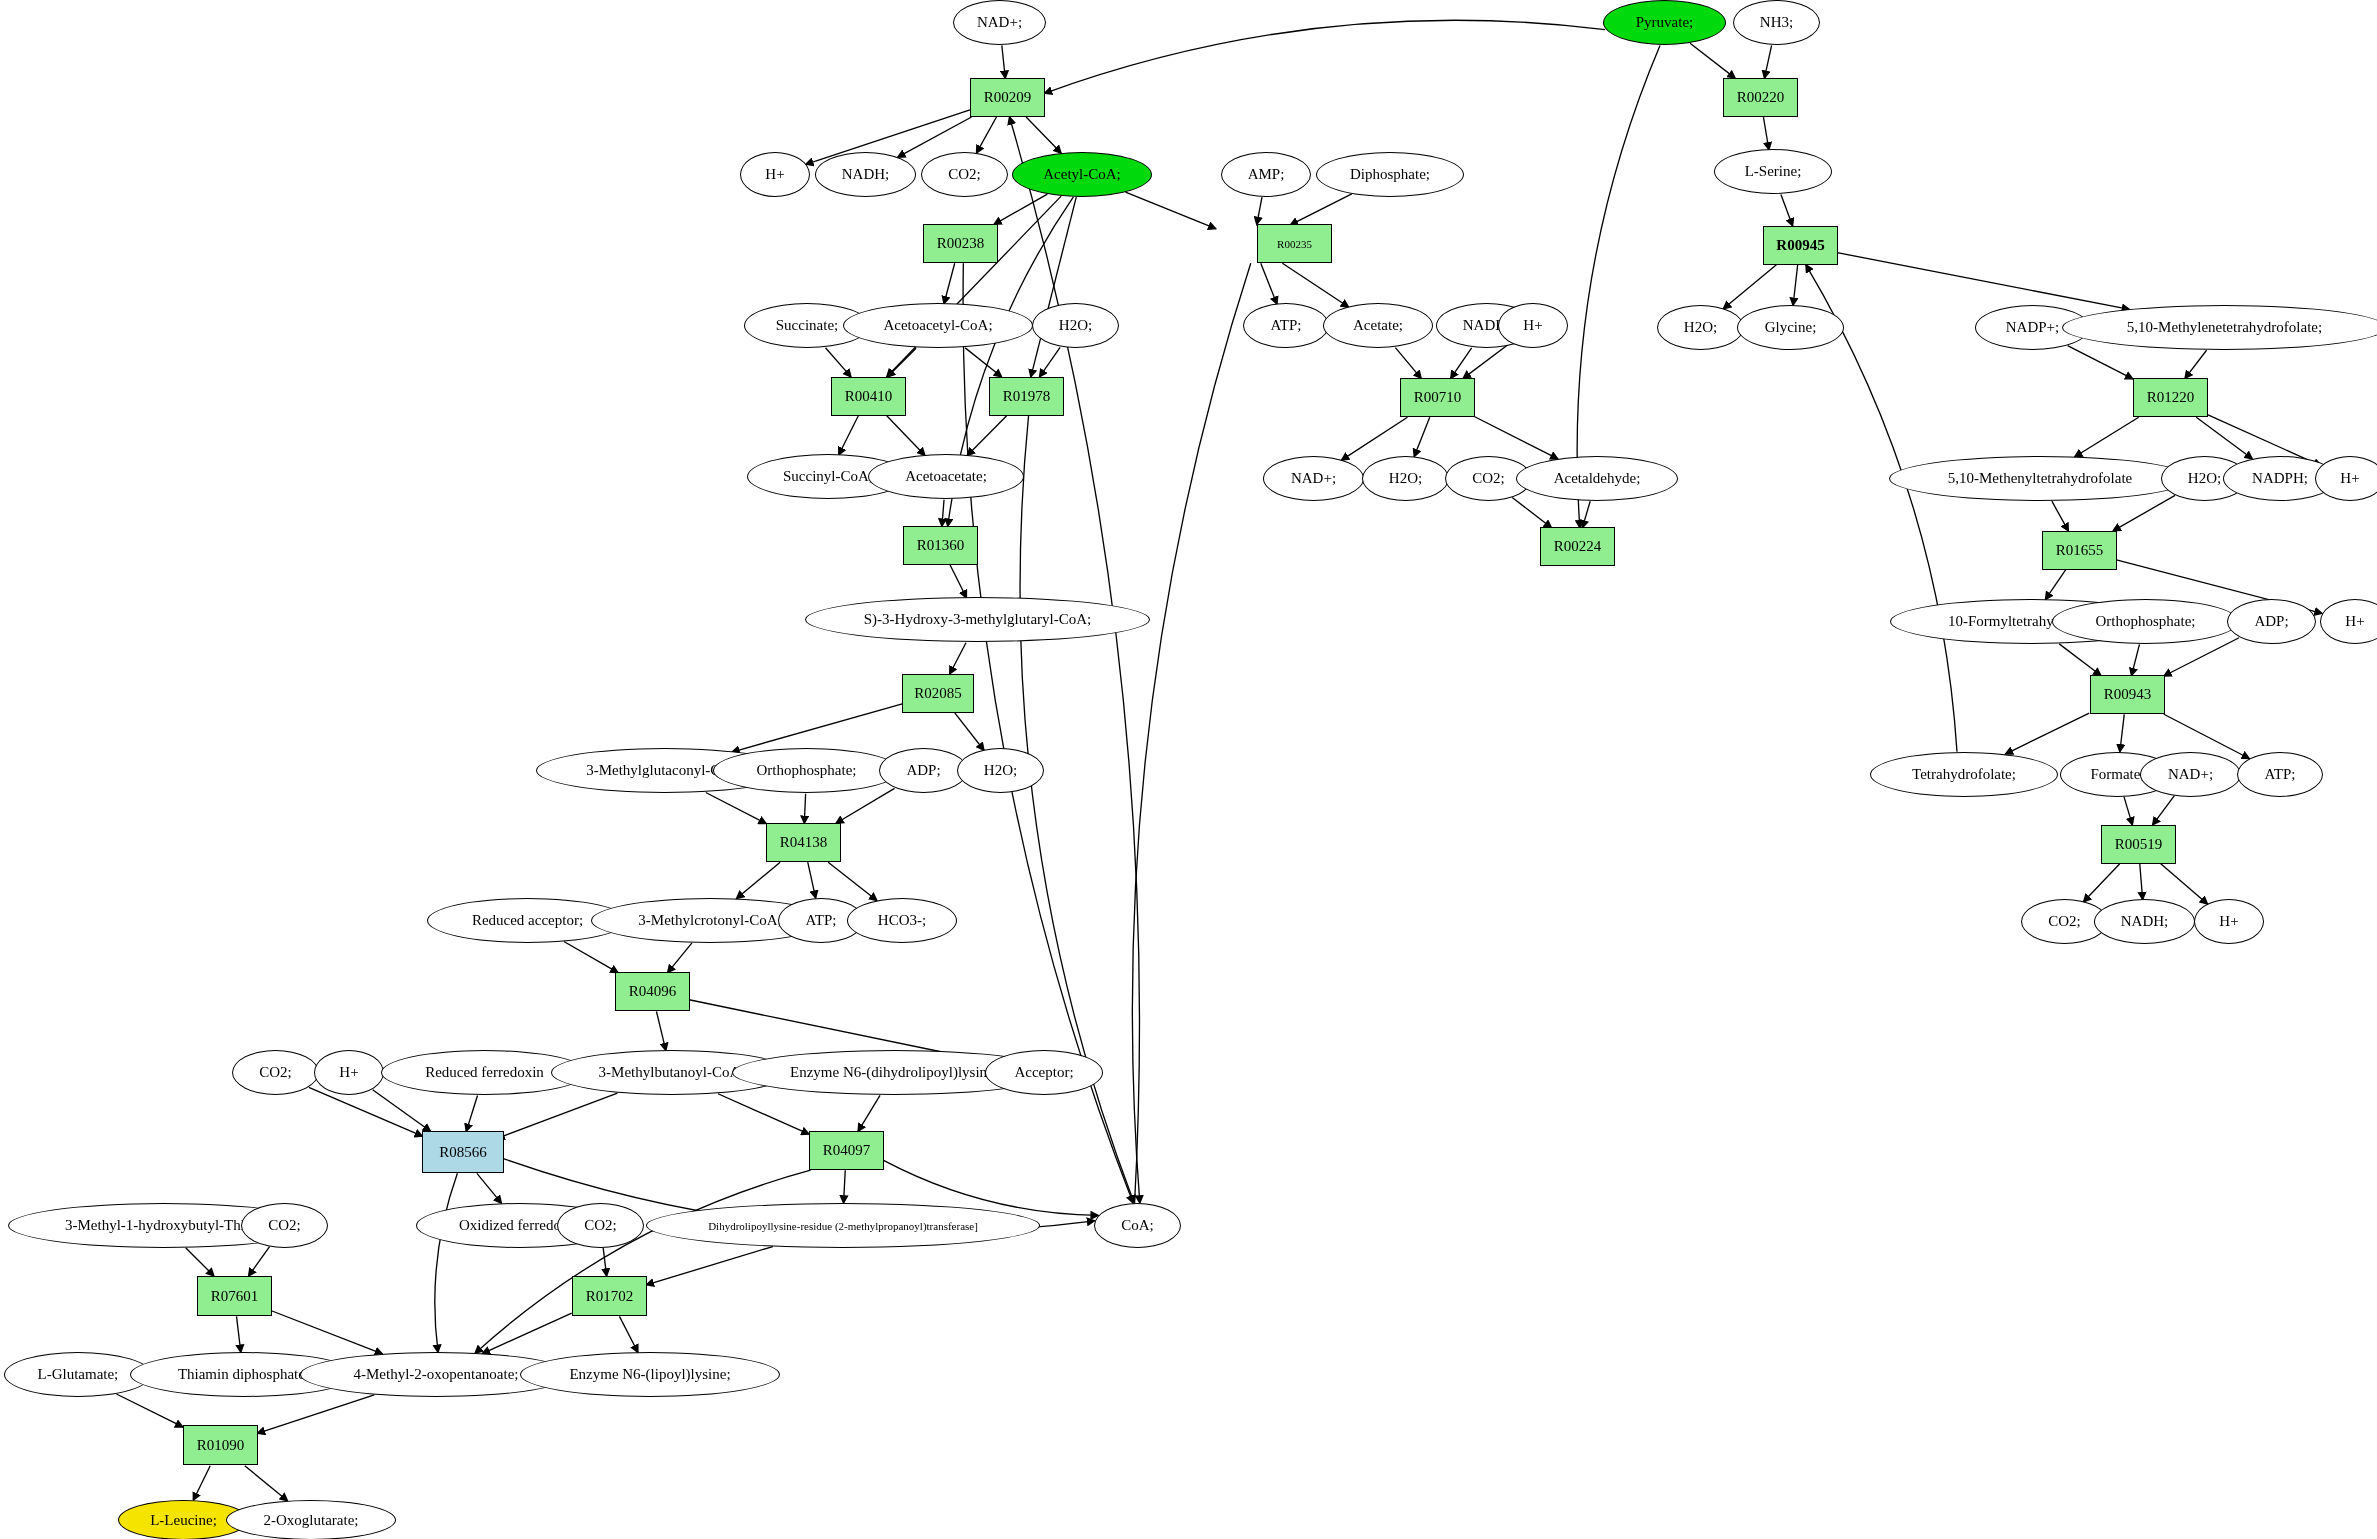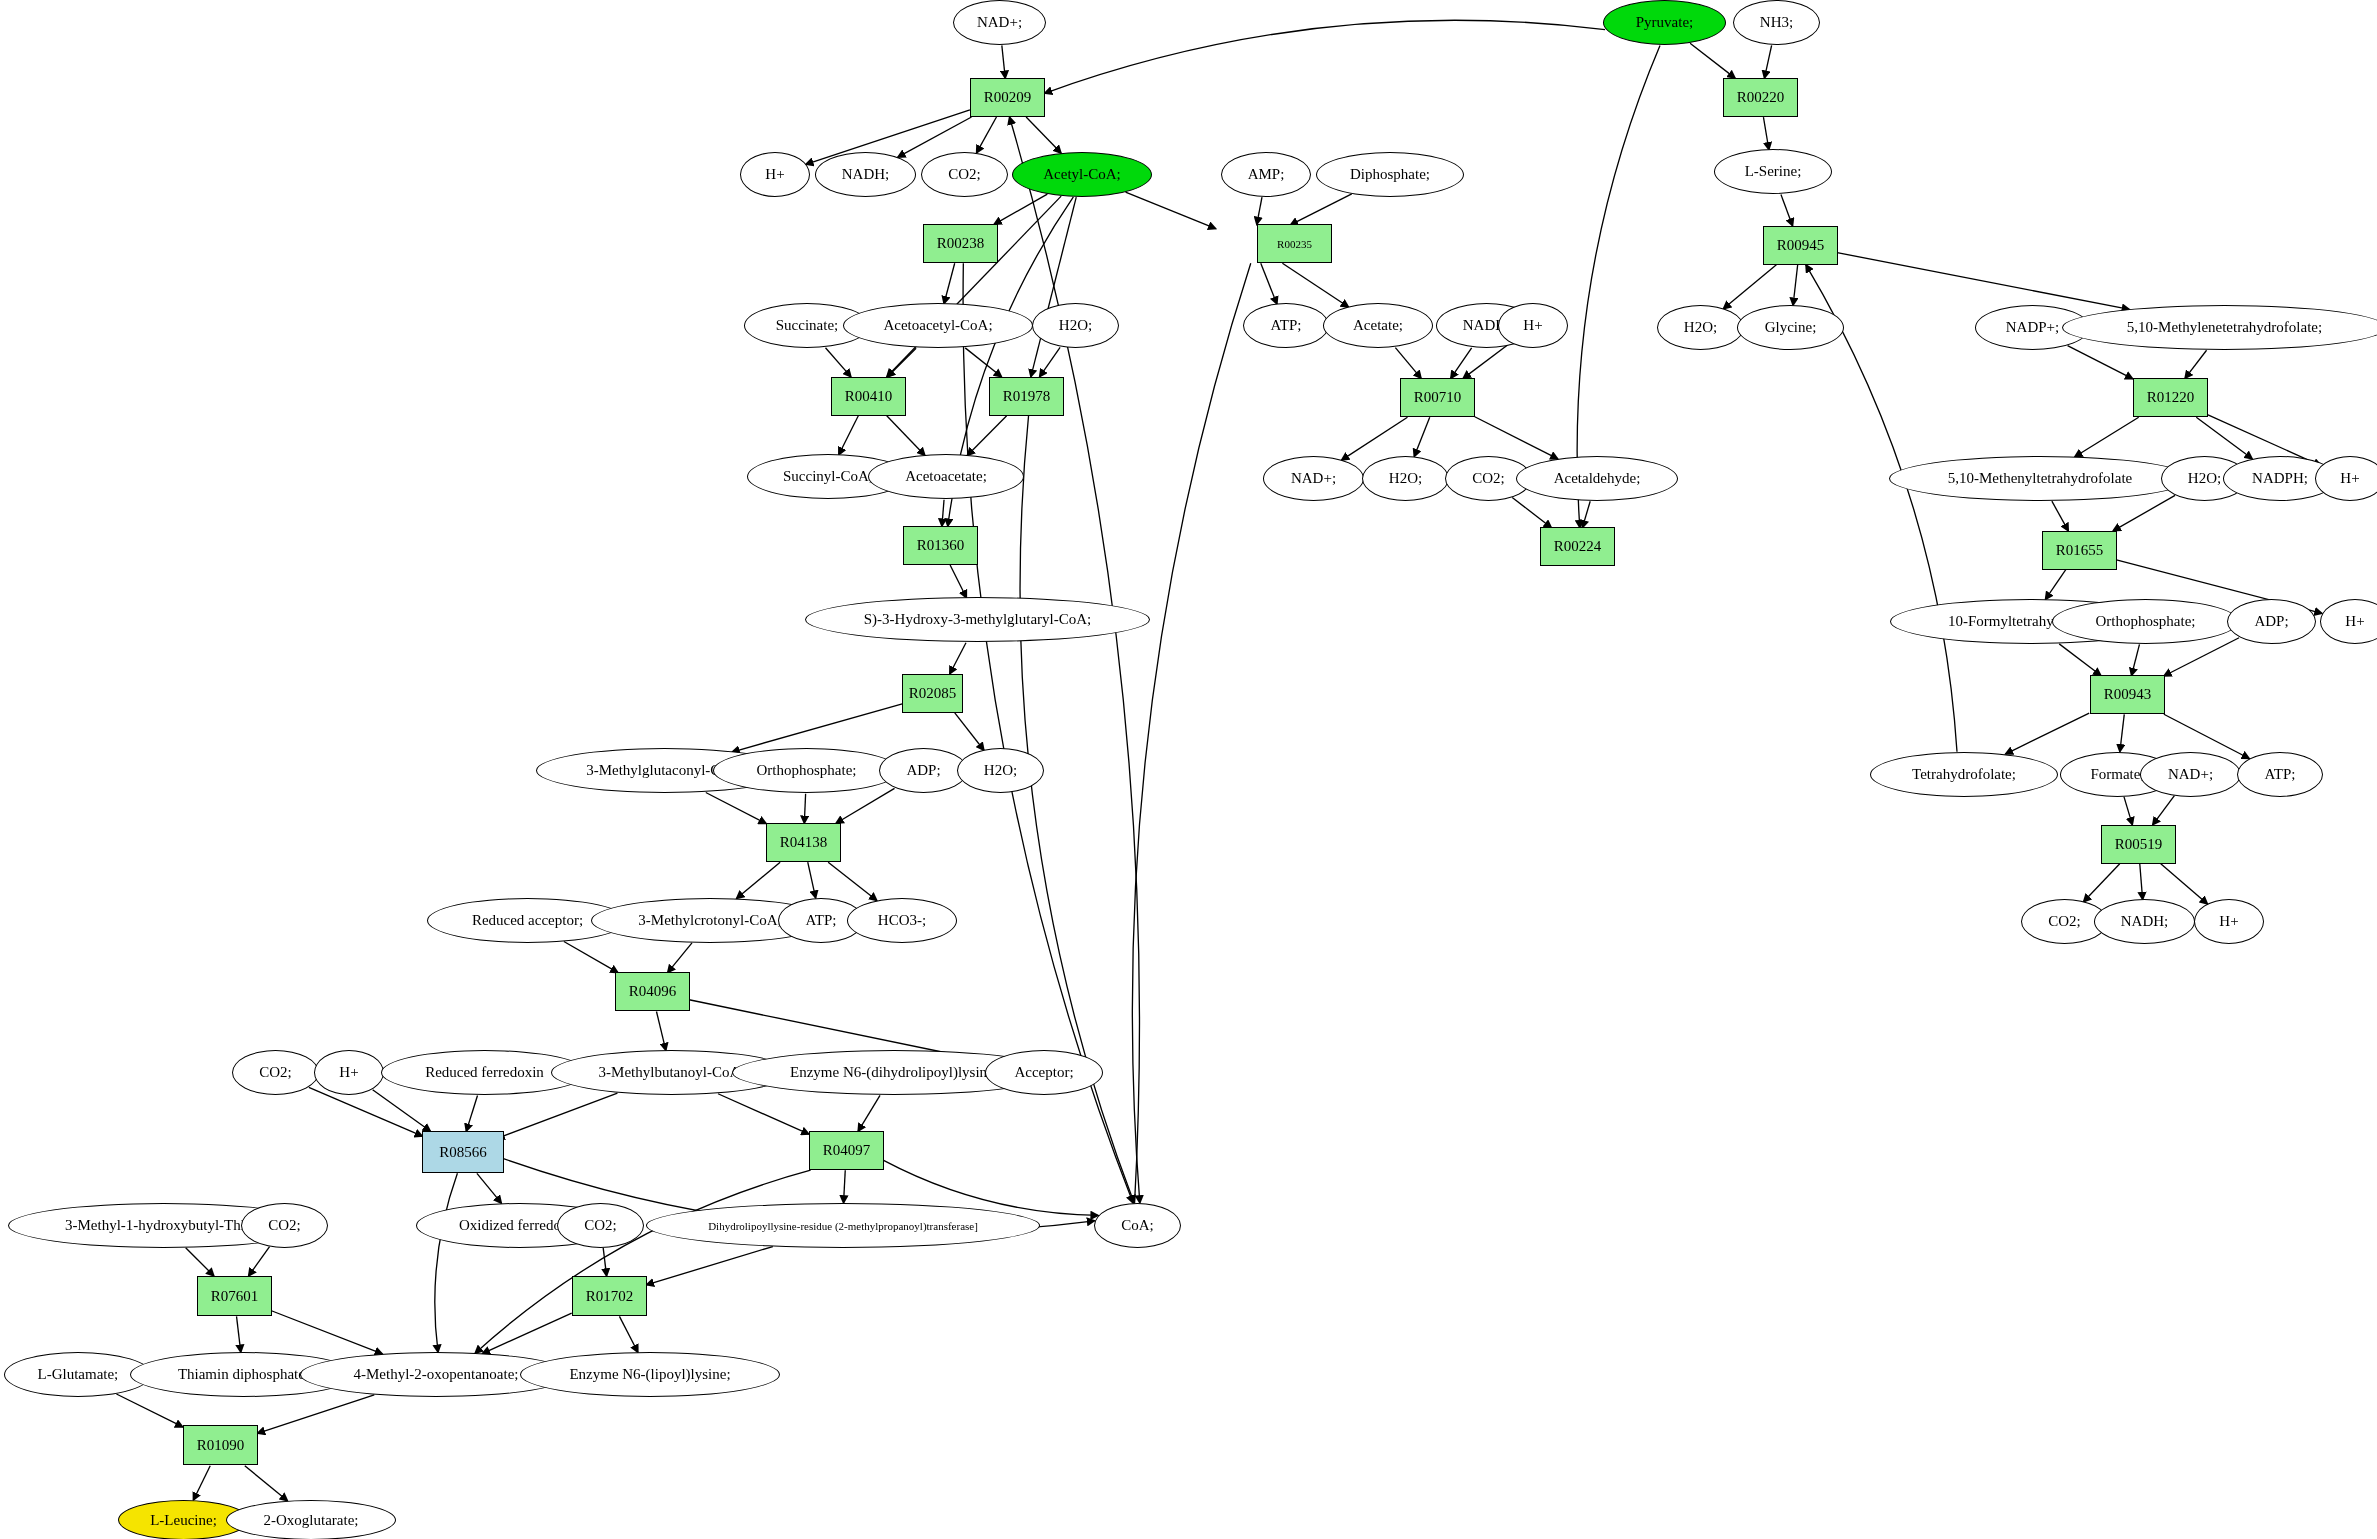--- a/index.html
+++ b/index.html
@@ -167,21 +167,21 @@
       </div>
       <div class="node cpd" style="left: 1714px; top: 149px; width: 118px; height: 45px; font-size: 15px;">
         <span>L-Serine;</span>
       </div>
       <div class="node rxn" style="left: 923px; top: 224px; width: 75px; height: 39px; font-size: 15px;">
         <span>R00238</span>
       </div>
       <div class="node rxn" style="left: 1216px; top: 224px; width: 75px; height: 39px; font-size: 11px; margin-left: 41px;">
         <span>R00235</span>
       </div>
-      <div class="node rxn" style="left: 1763px; top: 226px; width: 75px; height: 39px; font-size: 15px;">
+      <div class="node rxn" style="left: 1763px; top: 226px; width: 75px; height: 39px; font-size: 15px; font-weight: bold;">
         <span>R00945</span>
       </div>
       <div class="node cpd" style="left: 744px; top: 303px; width: 126px; height: 45px; font-size: 15px;">
         <span>Succinate;</span>
       </div>
       <div class="node cpd" style="left: 843px; top: 303px; width: 190px; height: 45px; font-size: 15px;">
         <span>Acetoacetyl-CoA;</span>
       </div>
       <div class="node cpd" style="left: 1032px; top: 303px; width: 87px; height: 45px; font-size: 15px;">
         <span>H2O;</span>
@@ -269,21 +269,21 @@
       </div>
       <div class="node cpd" style="left: 2052px; top: 599px; width: 187px; height: 45px; font-size: 15px;">
         <span>Orthophosphate;</span>
       </div>
       <div class="node cpd" style="left: 2227px; top: 599px; width: 89px; height: 45px; font-size: 15px;">
         <span>ADP;</span>
       </div>
       <div class="node cpd" style="left: 2320px; top: 599px; width: 70px; height: 45px; font-size: 15px;">
         <span>H+</span>
       </div>
-      <div class="node rxn" style="left: 902px; top: 674px; width: 61px; height: 39px; font-size: 15px;">
+      <div class="node rxn" style="left: 902px; top: 674px; width: 72px; height: 39px; font-size: 15px;">
         <span>R02085</span>
       </div>
       <div class="node rxn" style="left: 2090px; top: 675px; width: 75px; height: 39px; font-size: 15px;">
         <span>R00943</span>
       </div>
       <div class="node cpd" style="left: 536px; top: 748px; width: 257px; height: 45px; font-size: 15px;">
         <span>3-Methylglutaconyl-CoA;</span>
       </div>
       <div class="node cpd" style="left: 713px; top: 748px; width: 187px; height: 45px; font-size: 15px;">
         <span>Orthophosphate;</span>

